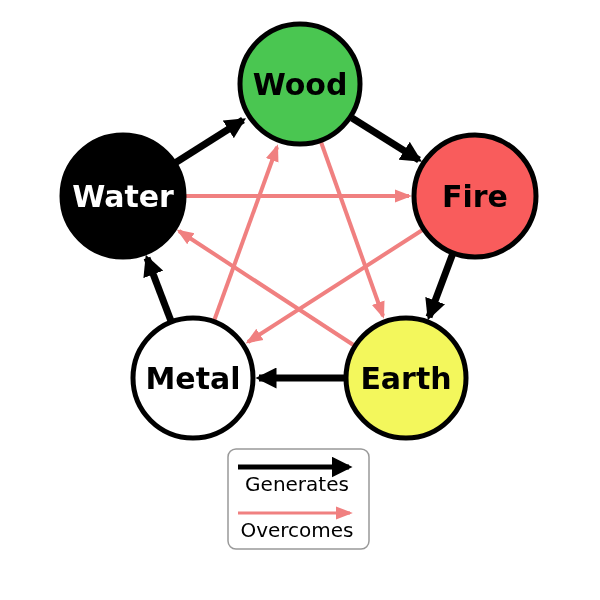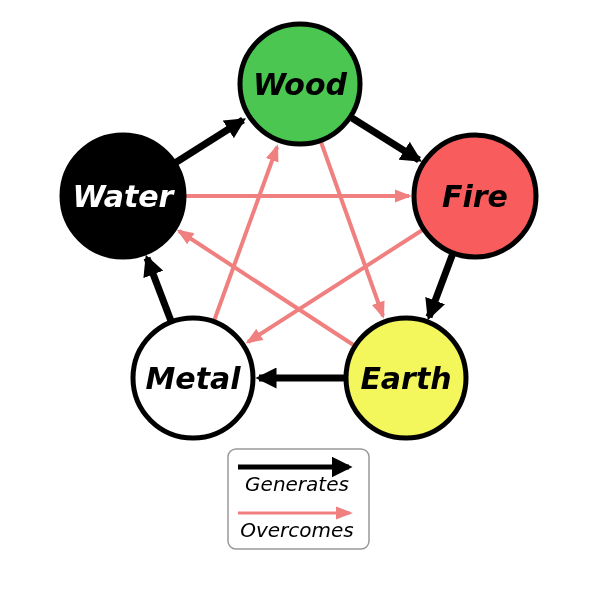--- a/index.html
+++ b/index.html
@@ -9,21 +9,20 @@
     width: 600px;
     height: 600px;
     overflow: hidden;
     font-family: "DejaVu Sans", "Liberation Sans", sans-serif;
   }
   .stage {
     position: relative;
     width: 600px;
     height: 600px;
     background: #ffffff;
-    font-style: italic;
   }
   svg { display: block; }
   .node-label {
     font-family: "DejaVu Sans", "Liberation Sans", sans-serif;
     font-weight: bold;
     font-size: 30px;
   }
   .legend-label {
     font-family: "DejaVu Sans", "Liberation Sans", sans-serif;
     font-weight: normal;

